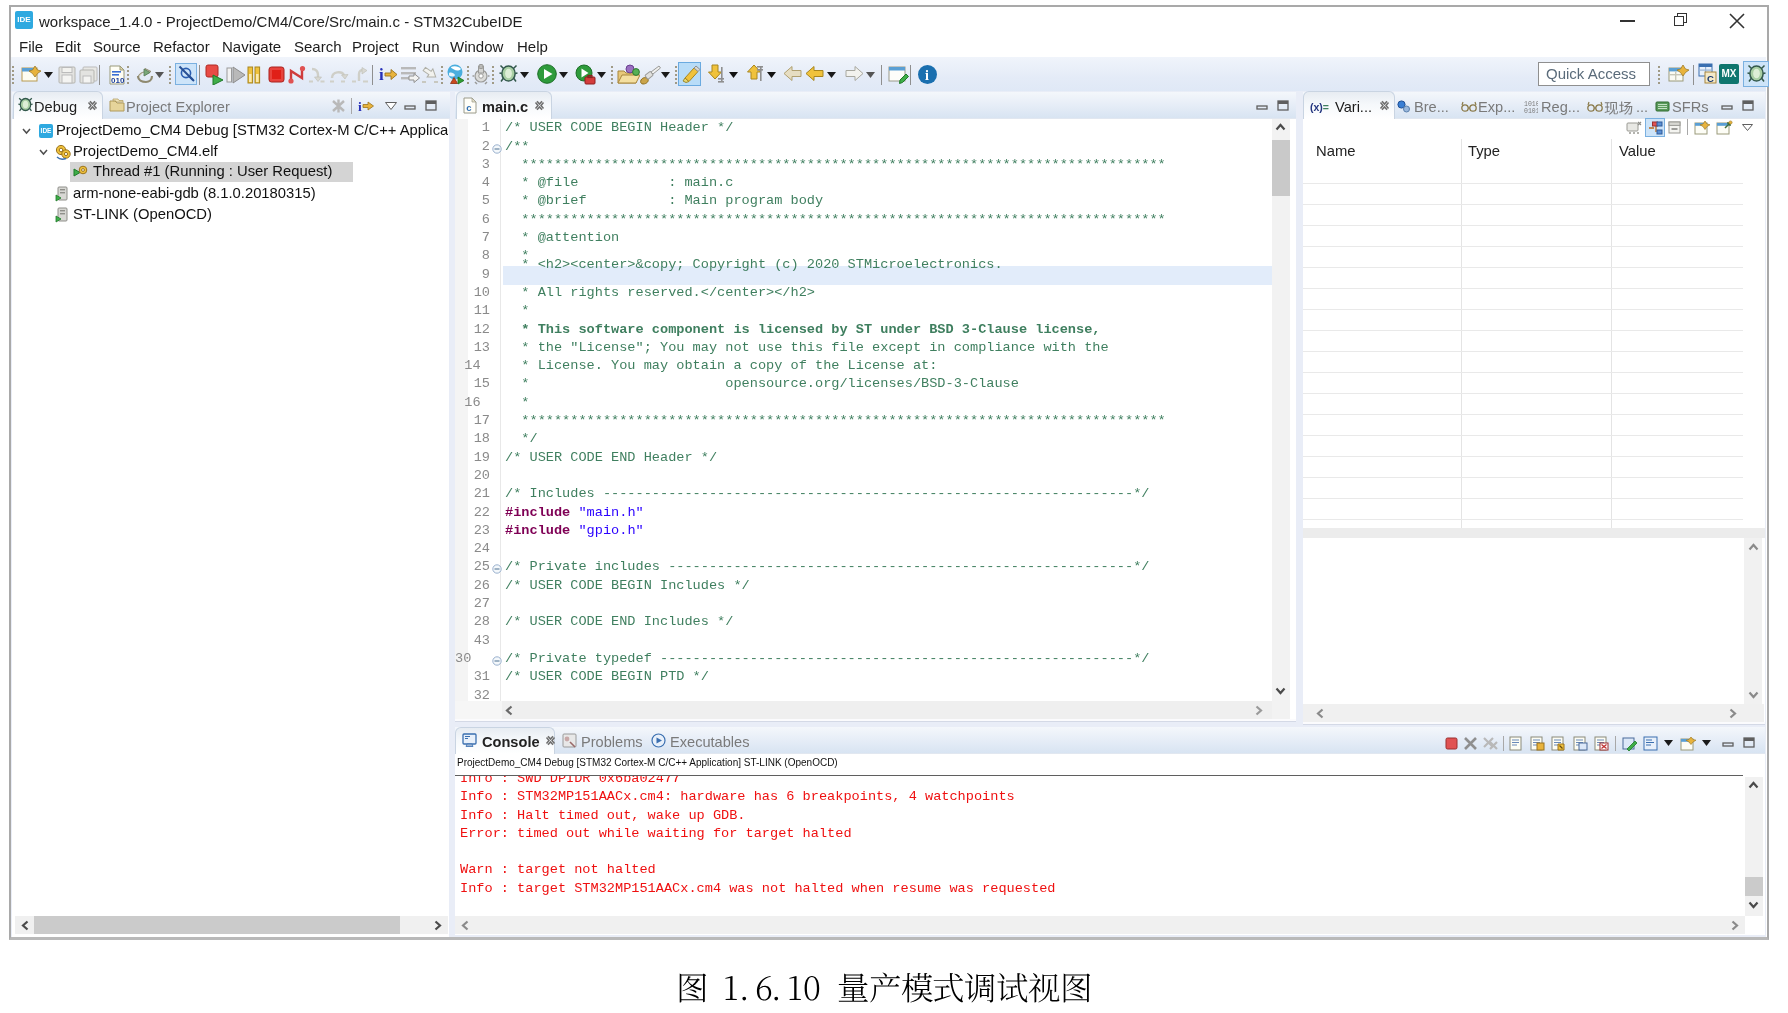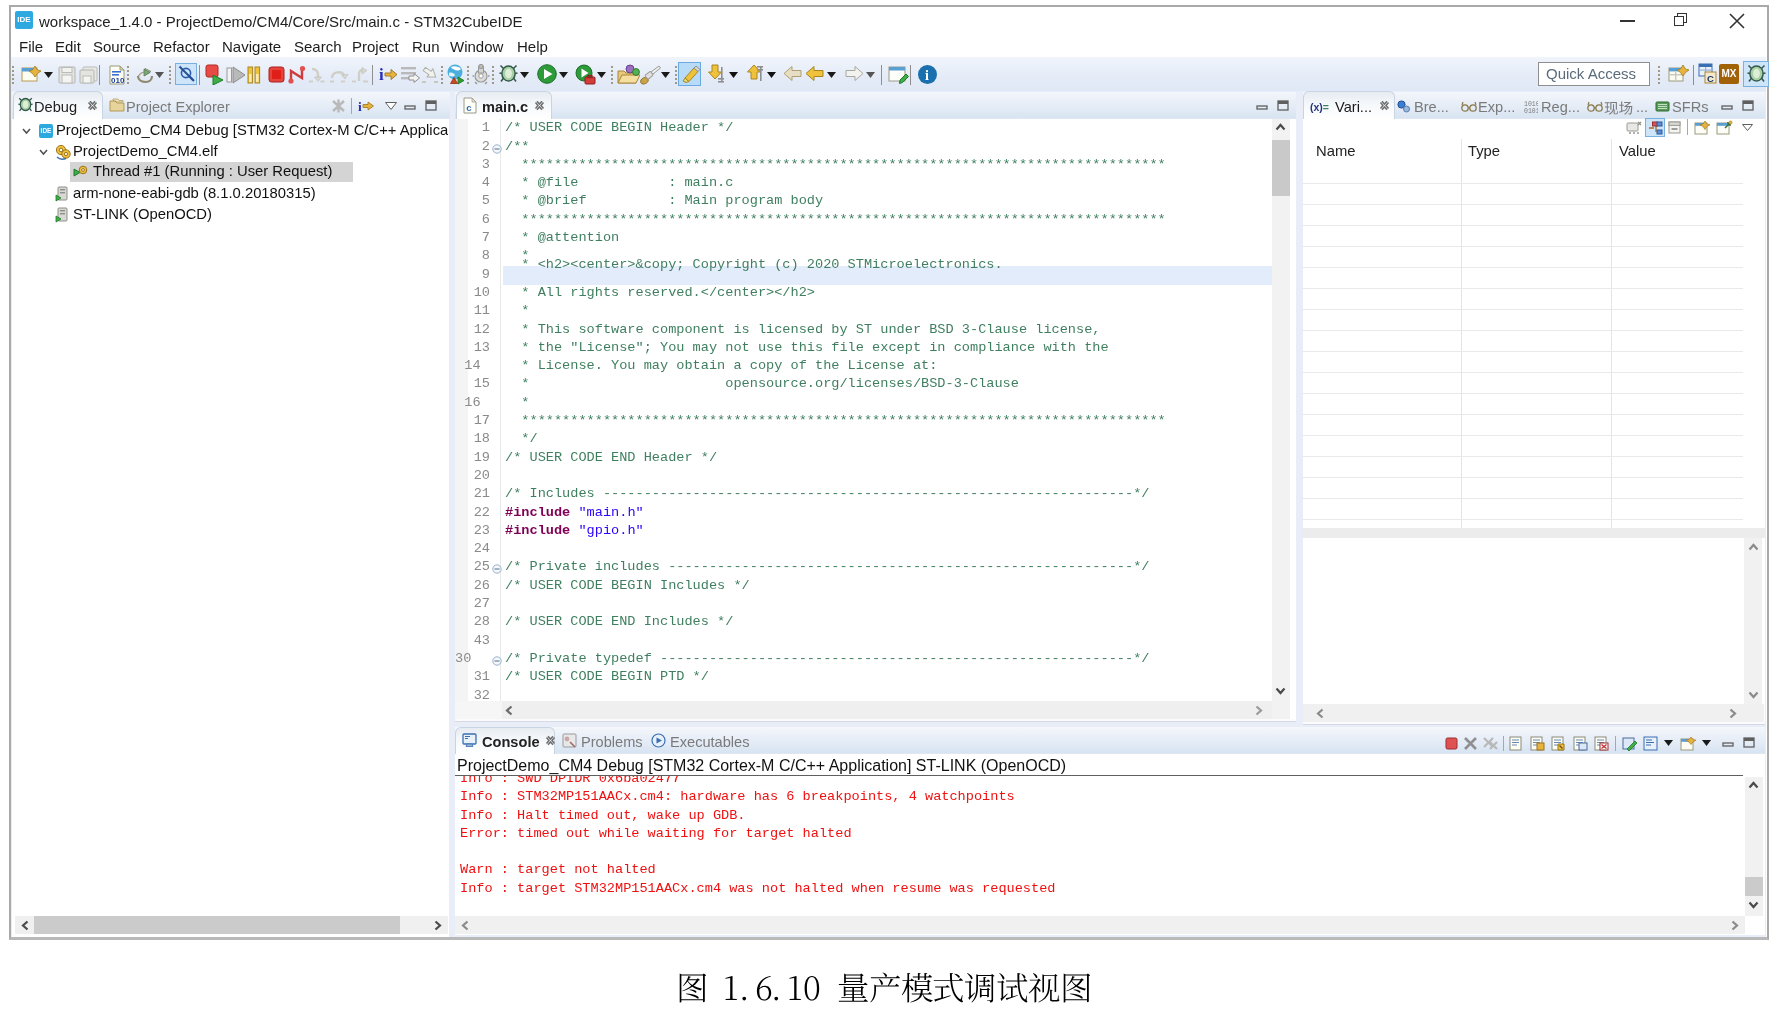--- a/index.html
+++ b/index.html
@@ -254,21 +254,21 @@
   </svg>
 <div class="a" style="left:1693px;top:65px;width:1px;height:20px;background:#8f8f8f;"></div>
 <svg class="a" style="left:1698px;top:63px" width="19" height="22" viewBox="0 0 19 22">
     <rect x="1" y="1" width="13" height="12" fill="#e8f0fa" stroke="#3a6fb0"></rect>
     <rect x="1" y="1" width="13" height="3" fill="#3a6fb0"></rect>
     <rect x="1" y="6.5" width="13" height="1.2" fill="#9ab4d4"></rect>
     <rect x="7" y="4" width="1.2" height="9" fill="#9ab4d4"></rect>
     <rect x="7" y="9" width="11" height="11" fill="#f4e9c8" stroke="#a8863c"></rect>
     <text x="9" y="18.5" font-size="9.5" font-weight="bold" fill="#16356e" font-family="Liberation Sans">C</text>
   </svg>
-<div class="a" style="left:1719px;top:64px;width:20px;height:20px;background:#a16207;border-radius:2px;">
+<div class="a" style="left:1719px;top:64px;width:20px;height:20px;background:#0f766e;border-radius:2px;">
     <div class="a" style="left:0;top:4px;width:20px;text-align:center;font-size:10px;font-weight:bold;color:#fff;">MX</div>
   </div>
 <div class="a" style="left:1743px;top:61px;width:26px;height:26px;background:#cde4f9;border:1px solid #7ab0e0;box-sizing:border-box;"></div>
 <svg class="a" style="left:1747px;top:64px" width="19" height="19" viewBox="0 0 19 19">
     <g stroke="#33594c" stroke-width="1.5">
       <path d="M4.5 4.5 L1.5 1.5 M14.5 4.5 L17.5 1.5 M3 9.5 L0.5 9 M16 9.5 L18.5 9 M4.5 14 L2 17.5 M14.5 14 L17 17.5"></path>
     </g>
     <ellipse cx="9.5" cy="9.5" rx="6.6" ry="7.6" fill="#a9cfa4" stroke="#33594c" stroke-width="1.5"></ellipse>
     <ellipse cx="9.5" cy="9.5" rx="3.4" ry="4.8" fill="#ddeed6"></ellipse>
   </svg>
@@ -429,21 +429,21 @@
 <div class="a mono" style="left:505px;top:138.5px;"><span style="color:#3f7f5f;">/**</span></div>
 <div class="a mono" style="left:505px;top:156.8px;"><span style="color:#3f7f5f;">  *******************************************************************************</span></div>
 <div class="a mono" style="left:505px;top:175.1px;"><span style="color:#3f7f5f;">  * @file           : main.c</span></div>
 <div class="a mono" style="left:505px;top:193.4px;"><span style="color:#3f7f5f;">  * @brief          : Main program body</span></div>
 <div class="a mono" style="left:505px;top:211.7px;"><span style="color:#3f7f5f;">  *******************************************************************************</span></div>
 <div class="a mono" style="left:505px;top:230.0px;"><span style="color:#3f7f5f;">  * @attention</span></div>
 <div class="a mono" style="left:505px;top:248.3px;"><span style="color:#3f7f5f;">  *</span></div>
 <div class="a mono" style="left:505px;top:257px;"><span style="color:#3f7f5f;">  * &lt;h2&gt;&lt;center&gt;&amp;copy; Copyright (c) 2020 STMicroelectronics.</span></div>
 <div class="a mono" style="left:505px;top:284.9px;"><span style="color:#3f7f5f;">  * All rights reserved.&lt;/center&gt;&lt;/h2&gt;</span></div>
 <div class="a mono" style="left:505px;top:303.2px;"><span style="color:#3f7f5f;">  *</span></div>
-<div class="a mono" style="left:505px;top:321.5px;"><span style="color:#3f7f5f;">  * This software component is licensed by ST under BSD 3-Clause license,</span></div>
+<div class="a mono" style="left:505px;top:321.5px;"><span style="color:#3f7f5f;font-weight:bold;">  * This software component is licensed by ST under BSD 3-Clause license,</span></div>
 <div class="a mono" style="left:505px;top:339.8px;"><span style="color:#3f7f5f;">  * the "License"; You may not use this file except in compliance with the</span></div>
 <div class="a mono" style="left:505px;top:358.1px;"><span style="color:#3f7f5f;">  * License. You may obtain a copy of the License at:</span></div>
 <div class="a mono" style="left:505px;top:376.4px;"><span style="color:#3f7f5f;">  *                        opensource.org/licenses/BSD-3-Clause</span></div>
 <div class="a mono" style="left:505px;top:394.7px;"><span style="color:#3f7f5f;">  *</span></div>
 <div class="a mono" style="left:505px;top:413.0px;"><span style="color:#3f7f5f;">  *******************************************************************************</span></div>
 <div class="a mono" style="left:505px;top:431.3px;"><span style="color:#3f7f5f;">  */</span></div>
 <div class="a mono" style="left:505px;top:449.6px;"><span style="color:#3f7f5f;">/* USER CODE END Header */</span></div>
 <div class="a mono" style="left:505px;top:486.2px;"><span style="color:#3f7f5f;">/* Includes -----------------------------------------------------------------*/</span></div>
 <div class="a mono" style="left:505px;top:504.5px;"><span style="color:#7f0055;font-weight:bold;">#include</span><span> </span><span style="color:#2a00ff;">"main.h"</span></div>
 <div class="a mono" style="left:505px;top:522.8px;"><span style="color:#7f0055;font-weight:bold;">#include</span><span> </span><span style="color:#2a00ff;">"gpio.h"</span></div>
@@ -664,21 +664,21 @@
 <svg class="a" style="left:1702px;top:740px" width="9" height="6" viewBox="0 0 9 6">
     <path d="M0 0 L9 0 L4.5 6 Z" fill="#1a1a1a"></path>
   </svg>
 <svg class="a" style="left:1722px;top:737px" width="13" height="11" viewBox="0 0 13 11">
     <rect x="1" y="6" width="10" height="3" fill="none" stroke="#5f5f5f" stroke-width="1.3"></rect>
   </svg>
 <svg class="a" style="left:1743px;top:737px" width="13" height="11" viewBox="0 0 13 11">
     <rect x="1" y="1" width="10" height="9" fill="none" stroke="#5f5f5f" stroke-width="1.3"></rect>
     <rect x="1" y="1" width="10" height="3" fill="#5f5f5f"></rect>
   </svg>
-<div class="a" style="left:457px;top:757px;font-size:16px;color:#111;white-space:nowrap;">ProjectDemo_CM4 Debug [STM32 Cortex-M C/C++ Application] ST-LINK (OpenOCD)</div>
+<div class="a" style="left:457px;top:757px;font-size:10px;color:#111;white-space:nowrap;">ProjectDemo_CM4 Debug [STM32 Cortex-M C/C++ Application] ST-LINK (OpenOCD)</div>
 <div class="a" style="left:455px;top:775px;width:1288px;height:1px;background:#5f5f5f;"></div>
 <div class="a" style="left:460px;top:776px;width:1270px;height:138px;overflow:hidden;">
     <div class="mono" style="position:relative;top:-6px;color:#ef1010;line-height:18.3px;"><div style="height:18.3px;">Info : SWD DPIDR 0x6ba02477</div><div style="height:18.3px;">Info : STM32MP151AACx.cm4: hardware has 6 breakpoints, 4 watchpoints</div><div style="height:18.3px;">Info : Halt timed out, wake up GDB.</div><div style="height:18.3px;">Error: timed out while waiting for target halted</div><div style="height:18.3px;"></div><div style="height:18.3px;">Warn : target not halted</div><div style="height:18.3px;">Info : target STM32MP151AACx.cm4 was not halted when resume was requested</div></div>
   </div>
 <div class="a" style="left:1745px;top:777px;width:18px;height:139px;background:#f1f1f1;"></div>
 <svg class="a" style="left:1748px;top:780px" width="11" height="10" viewBox="0 0 11 10">
     <path d="M1.5 7.5 L5.5 3 L9.5 7.5" stroke="#4a4a4a" stroke-width="2.2" fill="none"></path>
   </svg>
 <div class="a" style="left:1745px;top:877px;width:18px;height:19px;background:#cbcbcb;"></div>
 <svg class="a" style="left:1748px;top:900px" width="11" height="10" viewBox="0 0 11 10">

